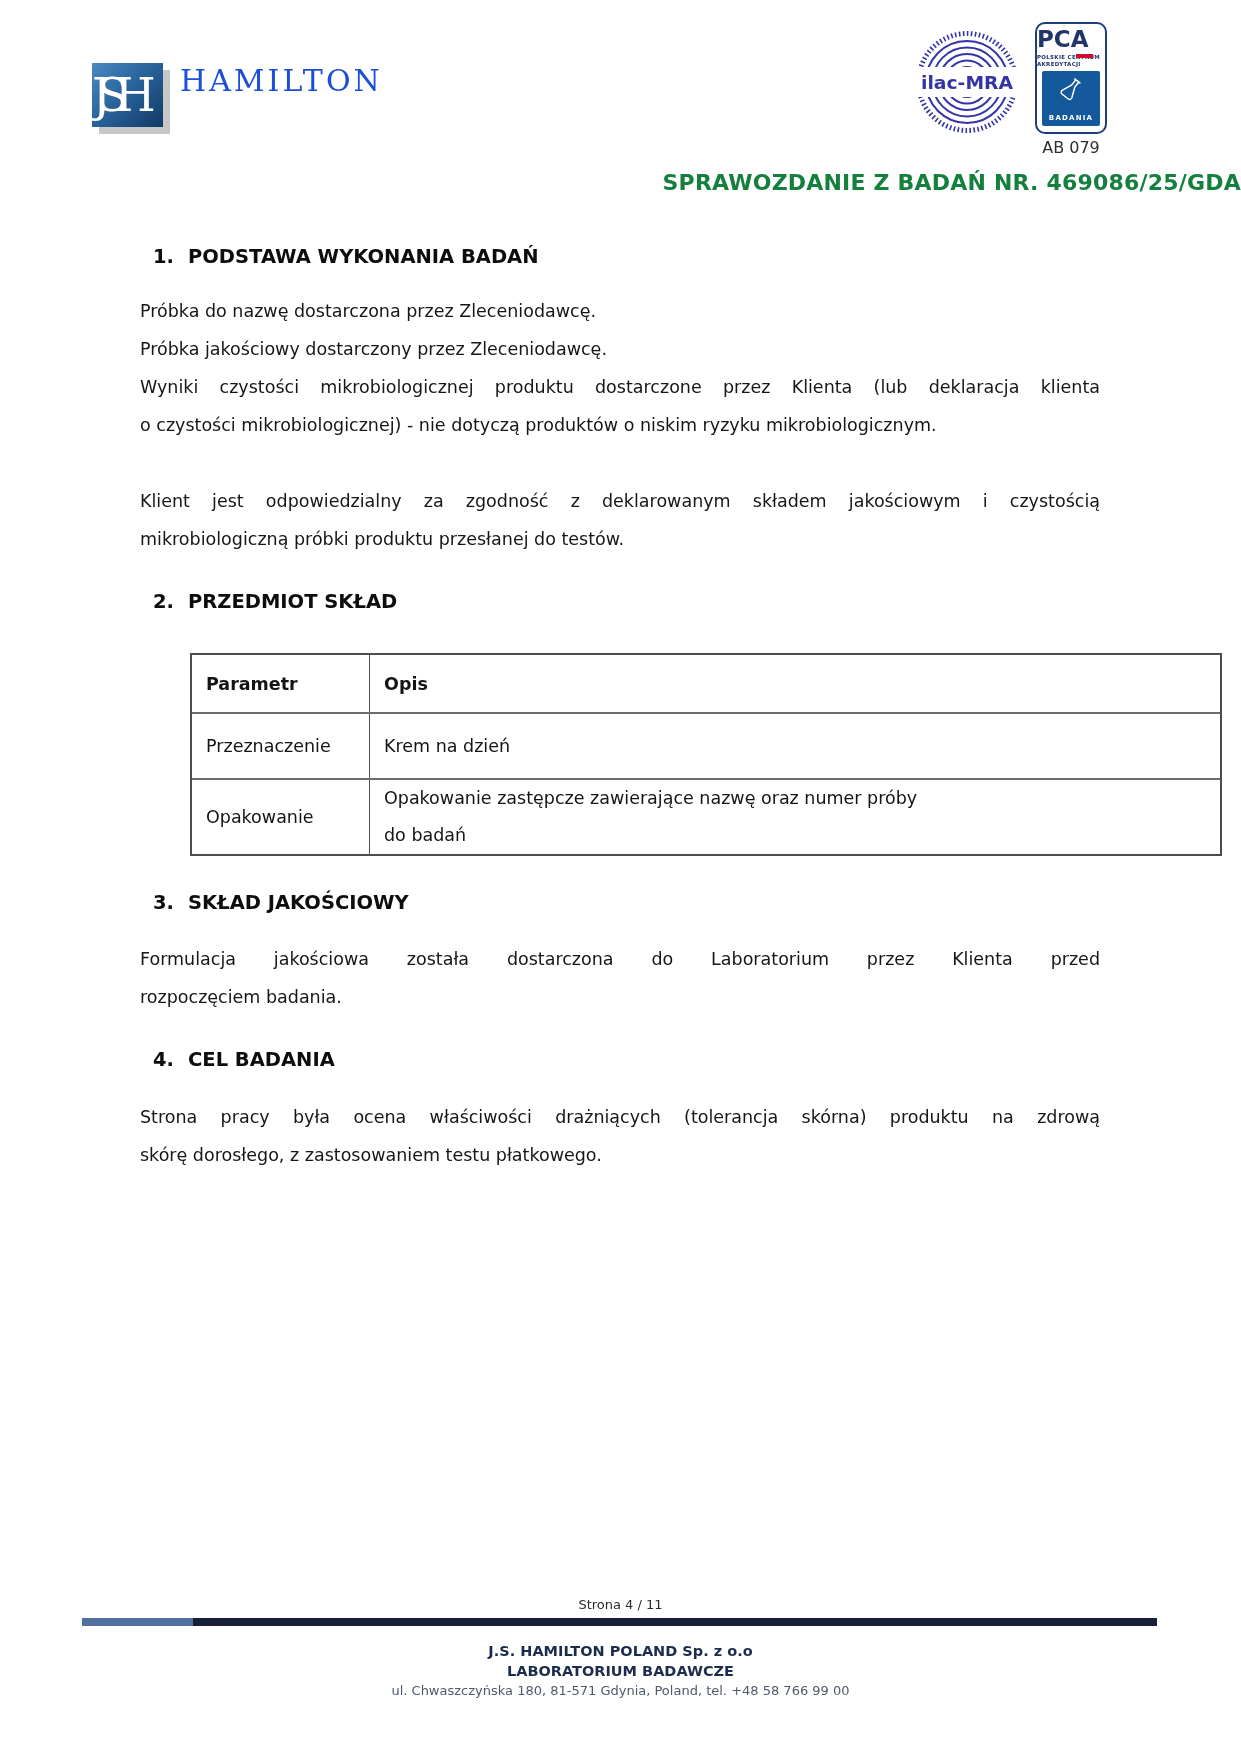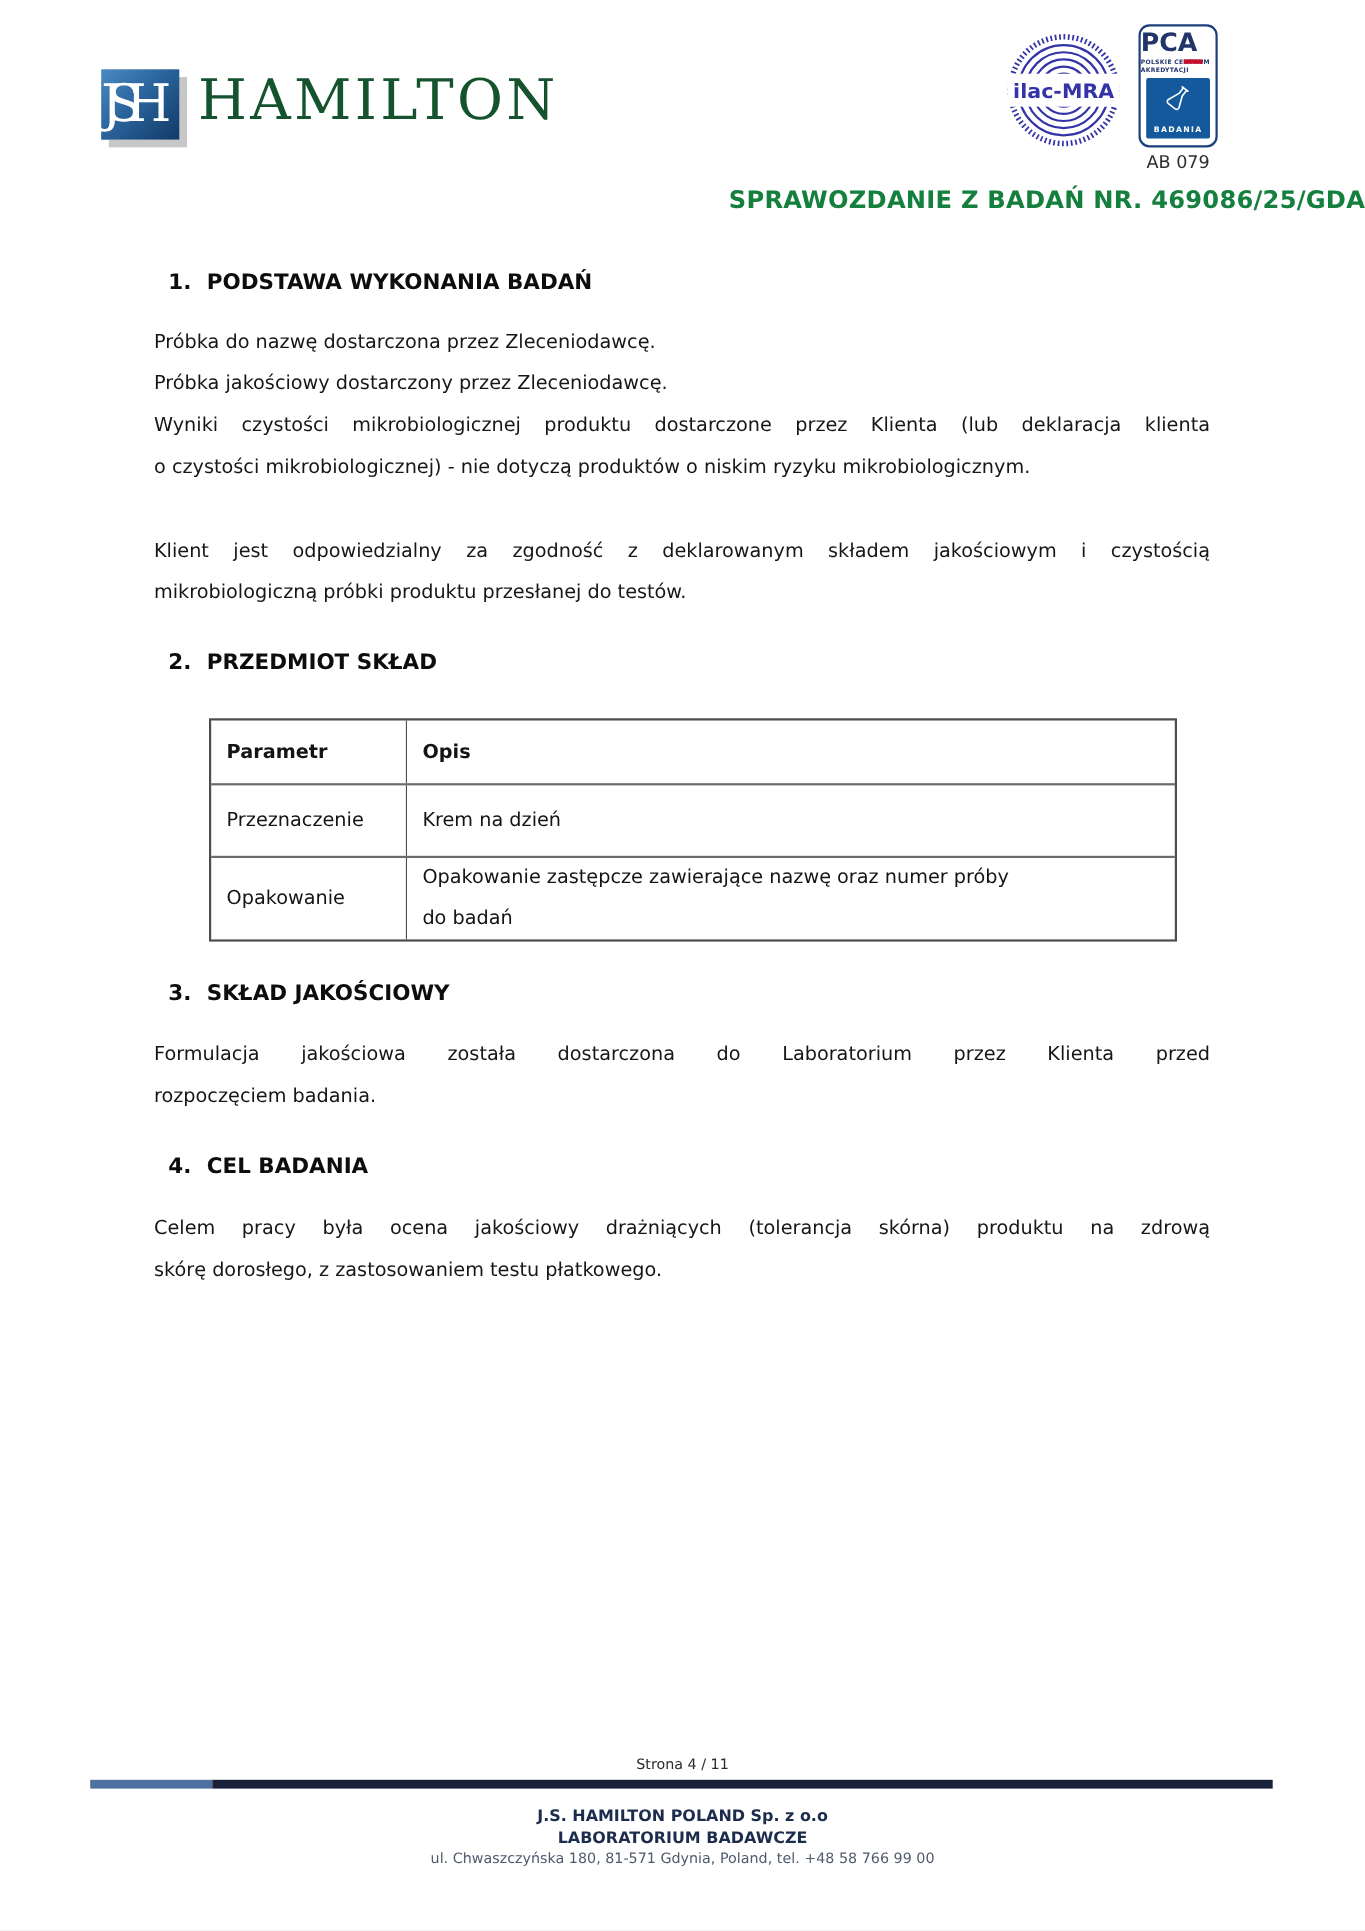--- a/index.html
+++ b/index.html
@@ -19,21 +19,21 @@
     display:flex; align-items:center; justify-content:flex-start;
   }
   .jsh-mono {
     font-family:"DejaVu Serif","Liberation Serif",serif;
     color:#ffffff; font-size:47px; line-height:1;
     letter-spacing:-0.30em; padding-right:0.30em; margin-top:-2px;
   }
   .brand-name {
     left:180px; top:66px;
     font-family:"DejaVu Serif","Liberation Serif",serif;
-    font-size:51px; color:#14532d; letter-spacing:3px; line-height:1;
+    font-size:30px; color:#1d4ed8; letter-spacing:3px; line-height:1;
   }
   .ilac { left:915px; top:28px; width:104px; height:108px; }
   .pca-badge {
     left:1035px; top:22px; width:72px; height:112px;
     background:#fff; border:2px solid #1c3e7a; border-radius:10px;
     box-sizing:border-box; text-align:left;
   }
   .pca-acronym {
     font-size:23px; font-weight:bold; color:#21356b; line-height:1;
     margin-top:4px; letter-spacing:0px; position:relative;
@@ -54,21 +54,21 @@
     font-size:22px; font-weight:bold; color:#15803d; letter-spacing:0.2px;
   }
   .sec { left:153px; display:flex; font-size:19.5px; font-weight:bold; color:#0d0d0d; }
   .sec .num { width:35px; flex:0 0 35px; }
   .para { left:140px; width:960px; font-size:17.5px; line-height:38px; color:#161616; }
   .line { white-space:nowrap; }
   .line.j { white-space:normal; text-align:justify; text-align-last:justify; }
 
   
   .tbl {
-    left:190px; top:653px; width:880px; box-sizing:border-box;
+    left:190px; top:653px; width:1032px; box-sizing:border-box;
     border:2px solid #4d4d4d; font-size:17.5px;
   }
   .trow { display:flex; }
   .trow + .trow { border-top:2px solid #6b6b6b; }
   .tcell { box-sizing:border-box; padding:0 0 0 14px; display:flex; align-items:center; }
   .tcell.c1 { width:178px; flex:0 0 178px; border-right:1.5px solid #4d4d4d; }
   .tcell.c2 { flex:1; }
   .th { font-weight:bold; }
   .h-hdr { height:57px; }
   .h-r1  { height:64px; }
@@ -170,21 +170,21 @@
   <div class="abs para" style="top:940px">
     <div class="line j">Formulacja jakościowa została dostarczona do Laboratorium przez Klienta przed</div>
     <div class="line">rozpoczęciem badania.</div>
   </div>
 
   <div class="abs sec" style="top:1048px">
     <span class="num">4.</span>
     <span>CEL BADANIA</span>
   </div>
   <div class="abs para" style="top:1098px">
-    <div class="line j">Celem pracy była ocena jakościowy drażniących (tolerancja skórna) produktu na zdrową</div>
+    <div class="line j">Strona pracy była ocena właściwości drażniących (tolerancja skórna) produktu na zdrową</div>
     <div class="line">skórę dorosłego, z zastosowaniem testu płatkowego.</div>
   </div>
 
   <div class="abs page-num">Strona 4 / 11</div>
   <div class="abs bar-light"></div>
   <div class="abs bar-dark"></div>
   <div class="abs f-company">J.S. HAMILTON POLAND Sp. z o.o</div>
   <div class="abs f-lab">LABORATORIUM BADAWCZE</div>
   <div class="abs f-address">ul. Chwaszczyńska 180, 81-571 Gdynia, Poland, tel. +48 58 766 99 00</div>
 

